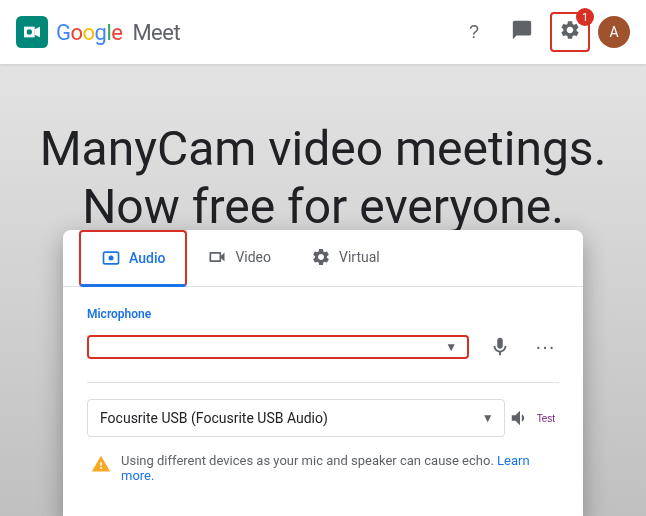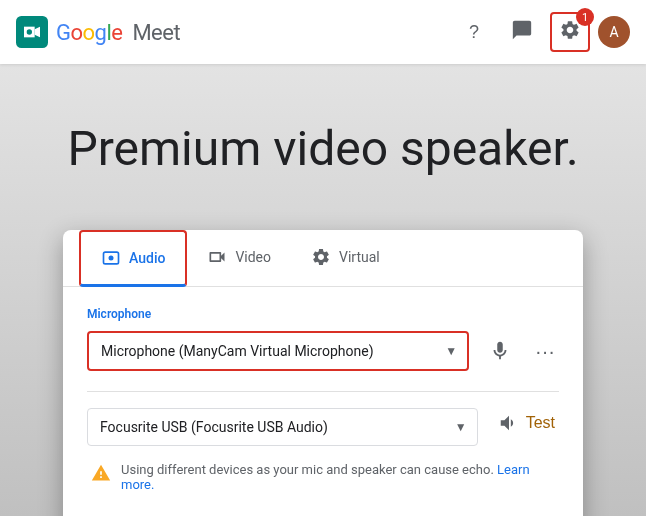--- a/index.html
+++ b/index.html
@@ -235,22 +235,21 @@
     }
 
     .divider {
       height: 1px;
       background: #e0e0e0;
       margin: 4px 0 16px;
     }
 
     .speaker-select-row {
       display: flex;
-      align-items: flex-start;
-      gap: 16px;
+      align-items: center;
       margin-bottom: 16px;
     }
 
     .speaker-select-wrapper {
       flex: 1;
       position: relative;
     }
 
     .test-btn {
       display: flex;
@@ -305,21 +304,22 @@
       position: relative;
     }
   </style>
 </head>
 <body>
 
 <div class="bg-overlay"></div>
 
 <div class="bg-headline">
   <h1>
-    <span>Premium video speaker.</span><br>
+    <span>ManyCam video meetings.</span><br>
+    <span>Now free for everyone.</span>
   </h1>
 </div>
 
 <div class="topbar">
   <div class="logo-area">
 
     <svg class="google-meet-icon" viewBox="0 0 48 48" fill="none" xmlns="http://www.w3.org/2000/svg">
       <rect width="48" height="48" rx="8" fill="#00897B"></rect>
       <path d="M12 16h16v16H12z" fill="white"></path>
       <path d="M28 20l8-4v16l-8-4v-8z" fill="white"></path>
@@ -387,21 +387,20 @@
       <span>Virtual</span>
     </div>
   </div>
 
   <div class="modal-body">
 
     <div class="section-label">Microphone</div>
     <div class="select-row">
       <div class="select-wrapper">
         <div class="select-box">
-          <span style="font-size:14px; color:#202124;">Microphone (ManyCam Virtual Microphone)</span>
           <span class="select-arrow">▼</span>
         </div>
       </div>
       <button class="icon-btn">
         <svg width="22" height="22" viewBox="0 0 24 24" fill="none">
           <path d="M12 14c1.66 0 3-1.34 3-3V5c0-1.66-1.34-3-3-3S9 3.34 9 5v6c0 1.66 1.34 3 3 3z" fill="#5f6368"></path>
           <path d="M17 11c0 2.76-2.24 5-5 5s-5-2.24-5-5H5c0 3.53 2.61 6.43 6 6.92V21h2v-3.08c3.39-.49 6-3.39 6-6.92h-2z" fill="#5f6368"></path>
         </svg>
       </button>
       <button class="icon-btn">
@@ -415,21 +414,21 @@
       <div class="speaker-select-wrapper">
         <div class="select-box" style="border: 1px solid #dadce0; border-radius:4px; padding: 10px 36px 10px 12px; position:relative;">
           <span style="font-size:14px; color:#202124;">Focusrite USB (Focusrite USB Audio)</span>
           <span style="position:absolute; right:10px; top:50%; transform:translateY(-50%); color:#5f6368; font-size:12px;">▼</span>
         </div>
       </div>
       <button class="test-btn">
         <svg width="22" height="22" viewBox="0 0 24 24" fill="none">
           <path d="M3 9v6h4l5 5V4L7 9H3zm13.5 3c0-1.77-1.02-3.29-2.5-4.03v8.05c1.48-.73 2.5-2.25 2.5-4.02z" fill="#5f6368"></path>
         </svg>
-        <span style="font-size:16px; color:#a16207;">Test</span>
+        <span style="font-size:10px; color:#701a75;">Test</span>
       </button>
     </div>
 
     <div class="warning-row">
       <span class="warning-icon">
         <svg width="20" height="20" viewBox="0 0 24 24" fill="none">
           <path d="M1 21h22L12 2 1 21zm12-3h-2v-2h2v2zm0-4h-2v-4h2v4z" fill="#f9a825"></path>
         </svg>
       </span>
       <span>

